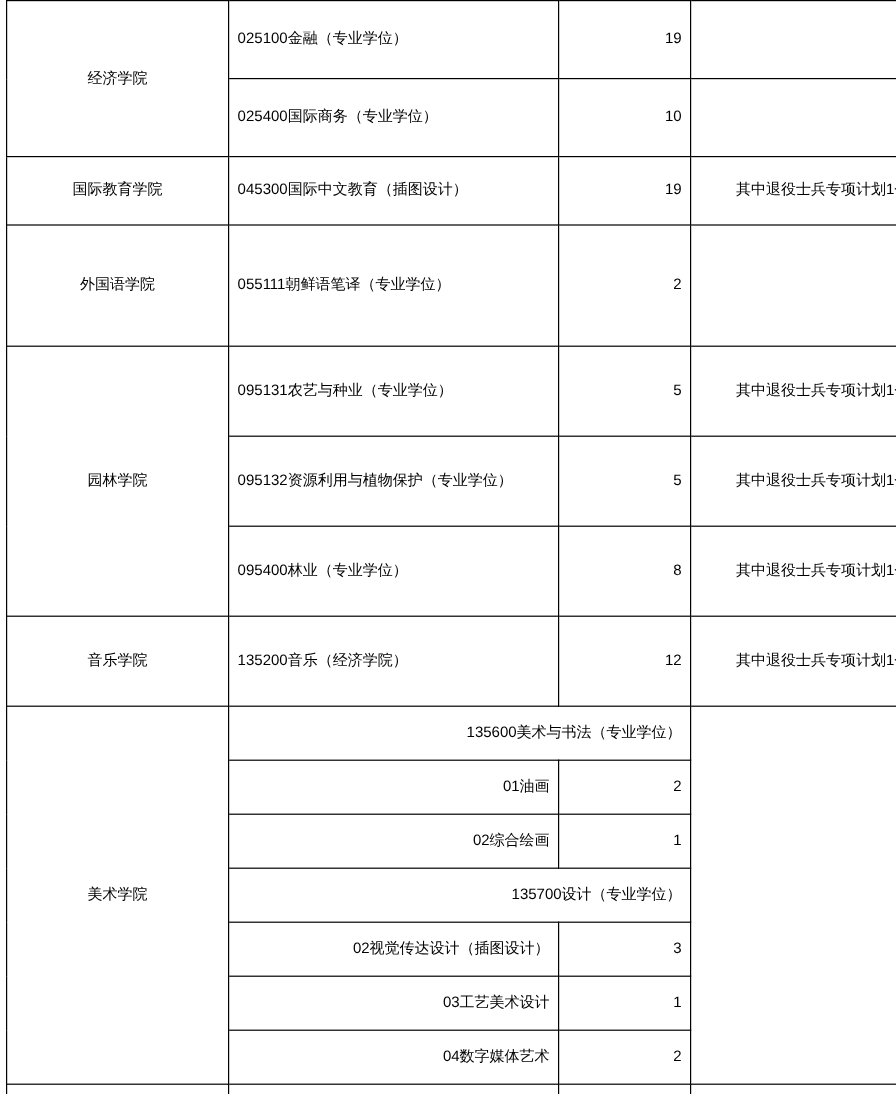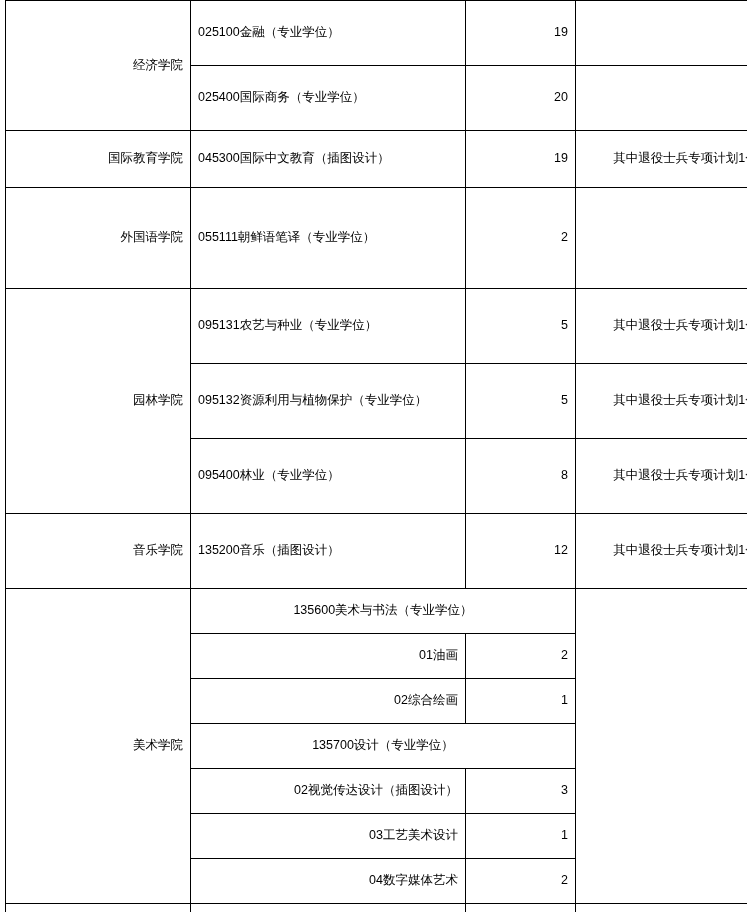--- a/index.html
+++ b/index.html
@@ -29,37 +29,37 @@
   table.grid td {
     border: 1px solid #000000;
     font-size: 12.5px;
     line-height: 1.55;
     padding: 5px 7px;
     vertical-align: middle;
     word-break: break-all;
   }
   td.col-college {
     width: 170px;
-    text-align: right;
+    text-align: center;
   }
   td.col-major {
     width: 260px;
     text-align: left;
   }
   td.col-count {
     width: 95px;
     text-align: right;
   }
   td.col-note {
     width: 205px;
     text-align: center;
     font-size: 11px;
   }
   td.major-head {
-    text-align: center;
+    text-align: right;
   }
   td.sub-major {
     text-align: right;
   }
   .tall-a { height: 54px; }
   .tall-b { height: 46px; }
   .tall-c { height: 64px; margin-top: 20px; }
   .tall-d { height: 34px; }
   .tall-e { height: 90px; }
   .cut-top td {
@@ -77,21 +77,21 @@
     <tbody>
 
       <tr class="cut-top">
         <td class="col-college tall-a" rowspan="2">经济学院</td>
         <td class="col-major tall-a">025100金融（专业学位）</td>
         <td class="col-count tall-a">19</td>
         <td class="col-note tall-a"></td>
       </tr>
       <tr>
         <td class="col-major tall-a">025400国际商务（专业学位）</td>
-        <td class="col-count tall-a">20</td>
+        <td class="col-count tall-a">10</td>
         <td class="col-note tall-a"></td>
       </tr>
 
       <tr>
         <td class="col-college tall-b">国际教育学院</td>
         <td class="col-major tall-b">045300国际中文教育（插图设计）</td>
         <td class="col-count tall-b">19</td>
         <td class="col-note tall-b">其中退役士兵专项计划1个</td>
       </tr>
 
@@ -114,21 +114,21 @@
         <td class="col-note tall-c">其中退役士兵专项计划1个</td>
       </tr>
       <tr>
         <td class="col-major tall-c">095400林业（专业学位）</td>
         <td class="col-count tall-c">8</td>
         <td class="col-note tall-c">其中退役士兵专项计划1个</td>
       </tr>
 
       <tr>
         <td class="col-college tall-c">音乐学院</td>
-        <td class="col-major tall-c">135200音乐（插图设计）</td>
+        <td class="col-major tall-c">135200音乐（经济学院）</td>
         <td class="col-count tall-c">12</td>
         <td class="col-note tall-c">其中退役士兵专项计划1个</td>
       </tr>
 
       <tr>
         <td class="col-college" rowspan="7">美术学院</td>
         <td class="col-major major-head tall-d" colspan="2">135600美术与书法（专业学位）</td>
         <td class="col-note" rowspan="7"></td>
       </tr>
       <tr>

